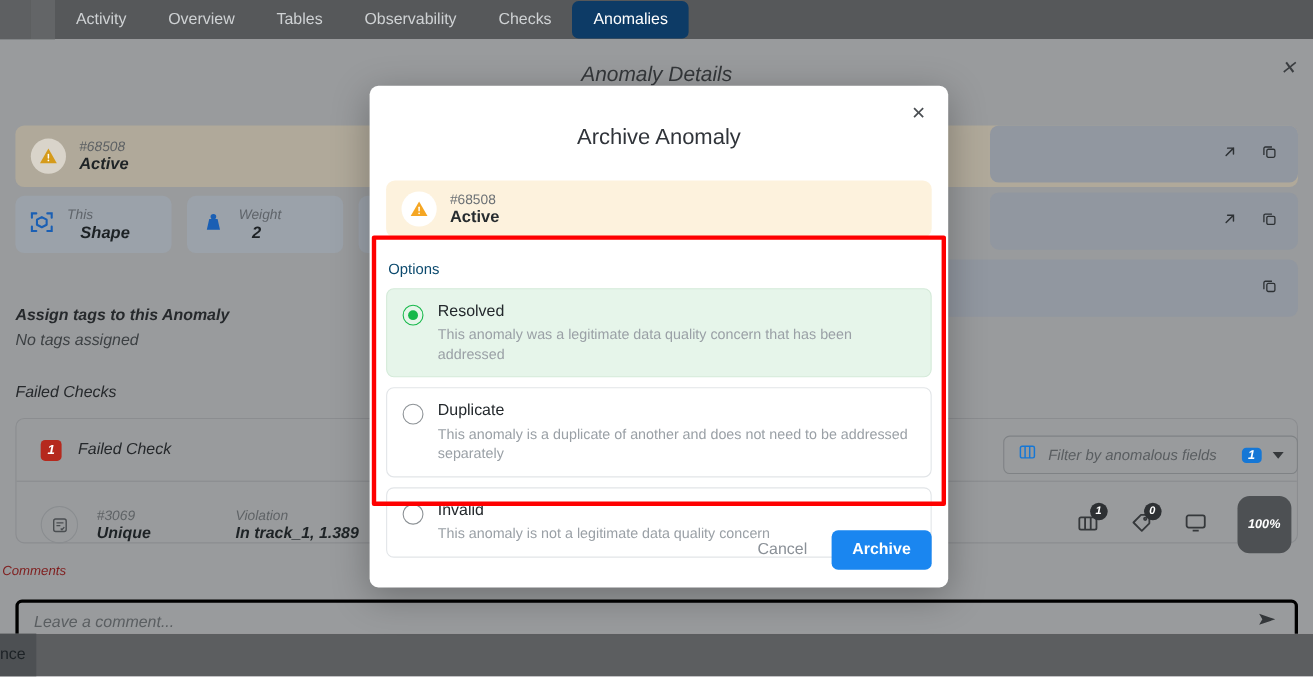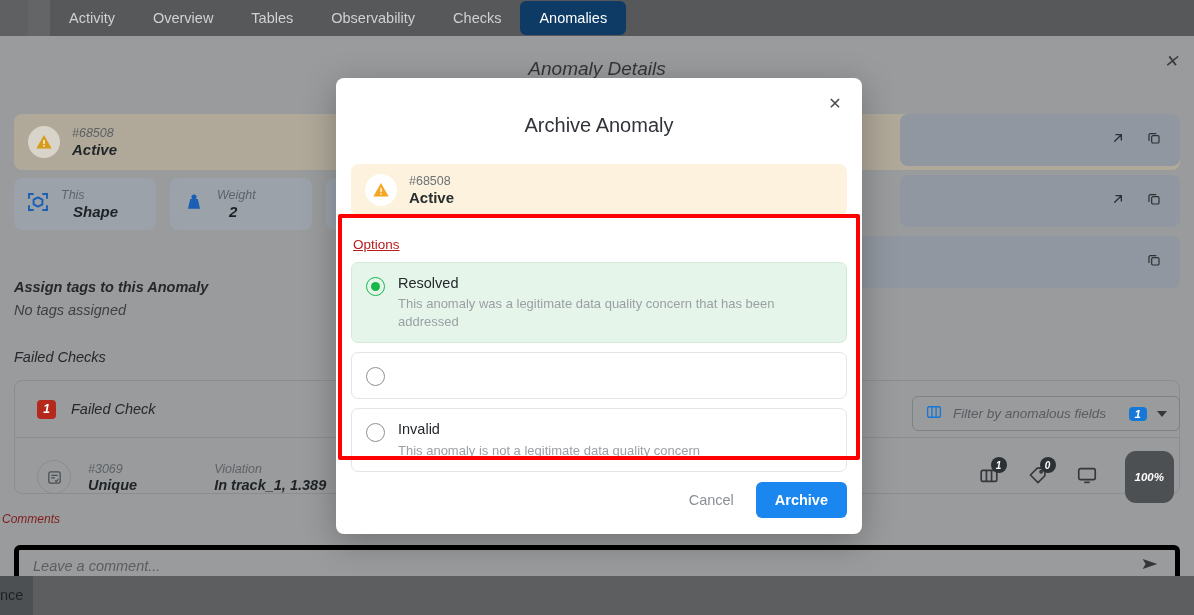--- a/index.html
+++ b/index.html
@@ -112,21 +112,21 @@
     display: flex; align-items: center; justify-content: center;
   }
   .pct-pill {
     background: #4d5053; color: #fff; font-size: 11.5px; font-weight: 700;
     border-radius: 11px; padding: 20px 10px;
   }
 
   .comments-head { position: absolute; left: 2px; top: 476px; font-size: 12px; color: #7f1d1d; }
   .comment-box {
     position: absolute; left: 14px; top: 509px; width: 1166px; height: 41px;
-    border: 5px solid #000000; border-radius: 6px; display: flex; align-items: center; padding: 0 14px;
+    border: 3px solid #000000; border-radius: 6px; display: flex; align-items: center; padding: 0 14px;
   }
   .comment-ph { font-size: 14.5px; color: #5a5e61; }
   .send-icon { margin-left: auto; color: #34373a; }
 
   
   .ghost-row {
     position: absolute; right: 14px; width: 280px; height: 52px;
     background: #9197a0; border-radius: 8px; display: flex; align-items: center;
     justify-content: flex-end; gap: 20px; padding-right: 18px; color: #2d3134;
   }
@@ -152,21 +152,21 @@
   .modal-banner {
     margin: 27px 15px 0 15px; height: 52px; background: #fdf2dd; border-radius: 8px;
     display: flex; align-items: center; padding: 0 14px;
   }
   .mb-circle { width: 32px; height: 32px; border-radius: 50%; background: #fff; display: flex; align-items: center; justify-content: center; }
   .mb-texts { margin-left: 12px; line-height: 1.15; }
   .mb-id { font-size: 12.5px; color: #6c7175; }
   .mb-state { font-size: 15px; color: #272c2f; font-weight: 700; }
 
   .options-wrap { padding: 0 15px; }
-  .options-label { font-size: 13.5px; color: #b91c1c; margin: 21px 0 10px 2px; text-decoration: underline; }
+  .options-label { font-size: 13.5px; color: #0c4a6e; margin: 21px 0 10px 2px; }
   .option {
     border: 1px solid #e2e5e8; border-radius: 7px; padding: 12px 14px;
     display: flex; gap: 13px; margin-bottom: 9px; background: #fff;
   }
   .option.selected { background: #e6f5ea; border-color: #d4ead9; }
   .radio { width: 19px; height: 19px; border-radius: 50%; border: 1.6px solid #8d9296; flex: 0 0 auto; margin-top: 2px; }
   .option.selected .radio {
     border-color: #16b84a; display: flex; align-items: center; justify-content: center;
   }
   .radio-dot { width: 9px; height: 9px; border-radius: 50%; background: #16b84a; }
@@ -412,20 +412,24 @@
             <span class="radio-dot"></span>
           </span>
         <span>
           <span class="opt-title" style="display:block">Resolved</span>
           <span class="opt-desc" style="display:block">This anomaly was a legitimate data quality concern that has been addressed</span>
         </span>
       </div>
 
       <div class="option">
         <span class="radio"></span>
+        <span>
+          <span class="opt-title" style="display:block">Duplicate</span>
+          <span class="opt-desc" style="display:block">This anomaly is a duplicate of another and does not need to be addressed separately</span>
+        </span>
       </div>
 
       <div class="option">
         <span class="radio"></span>
         <span>
           <span class="opt-title" style="display:block">Invalid</span>
           <span class="opt-desc" style="display:block">This anomaly is not a legitimate data quality concern</span>
         </span>
       </div>
     </div>

